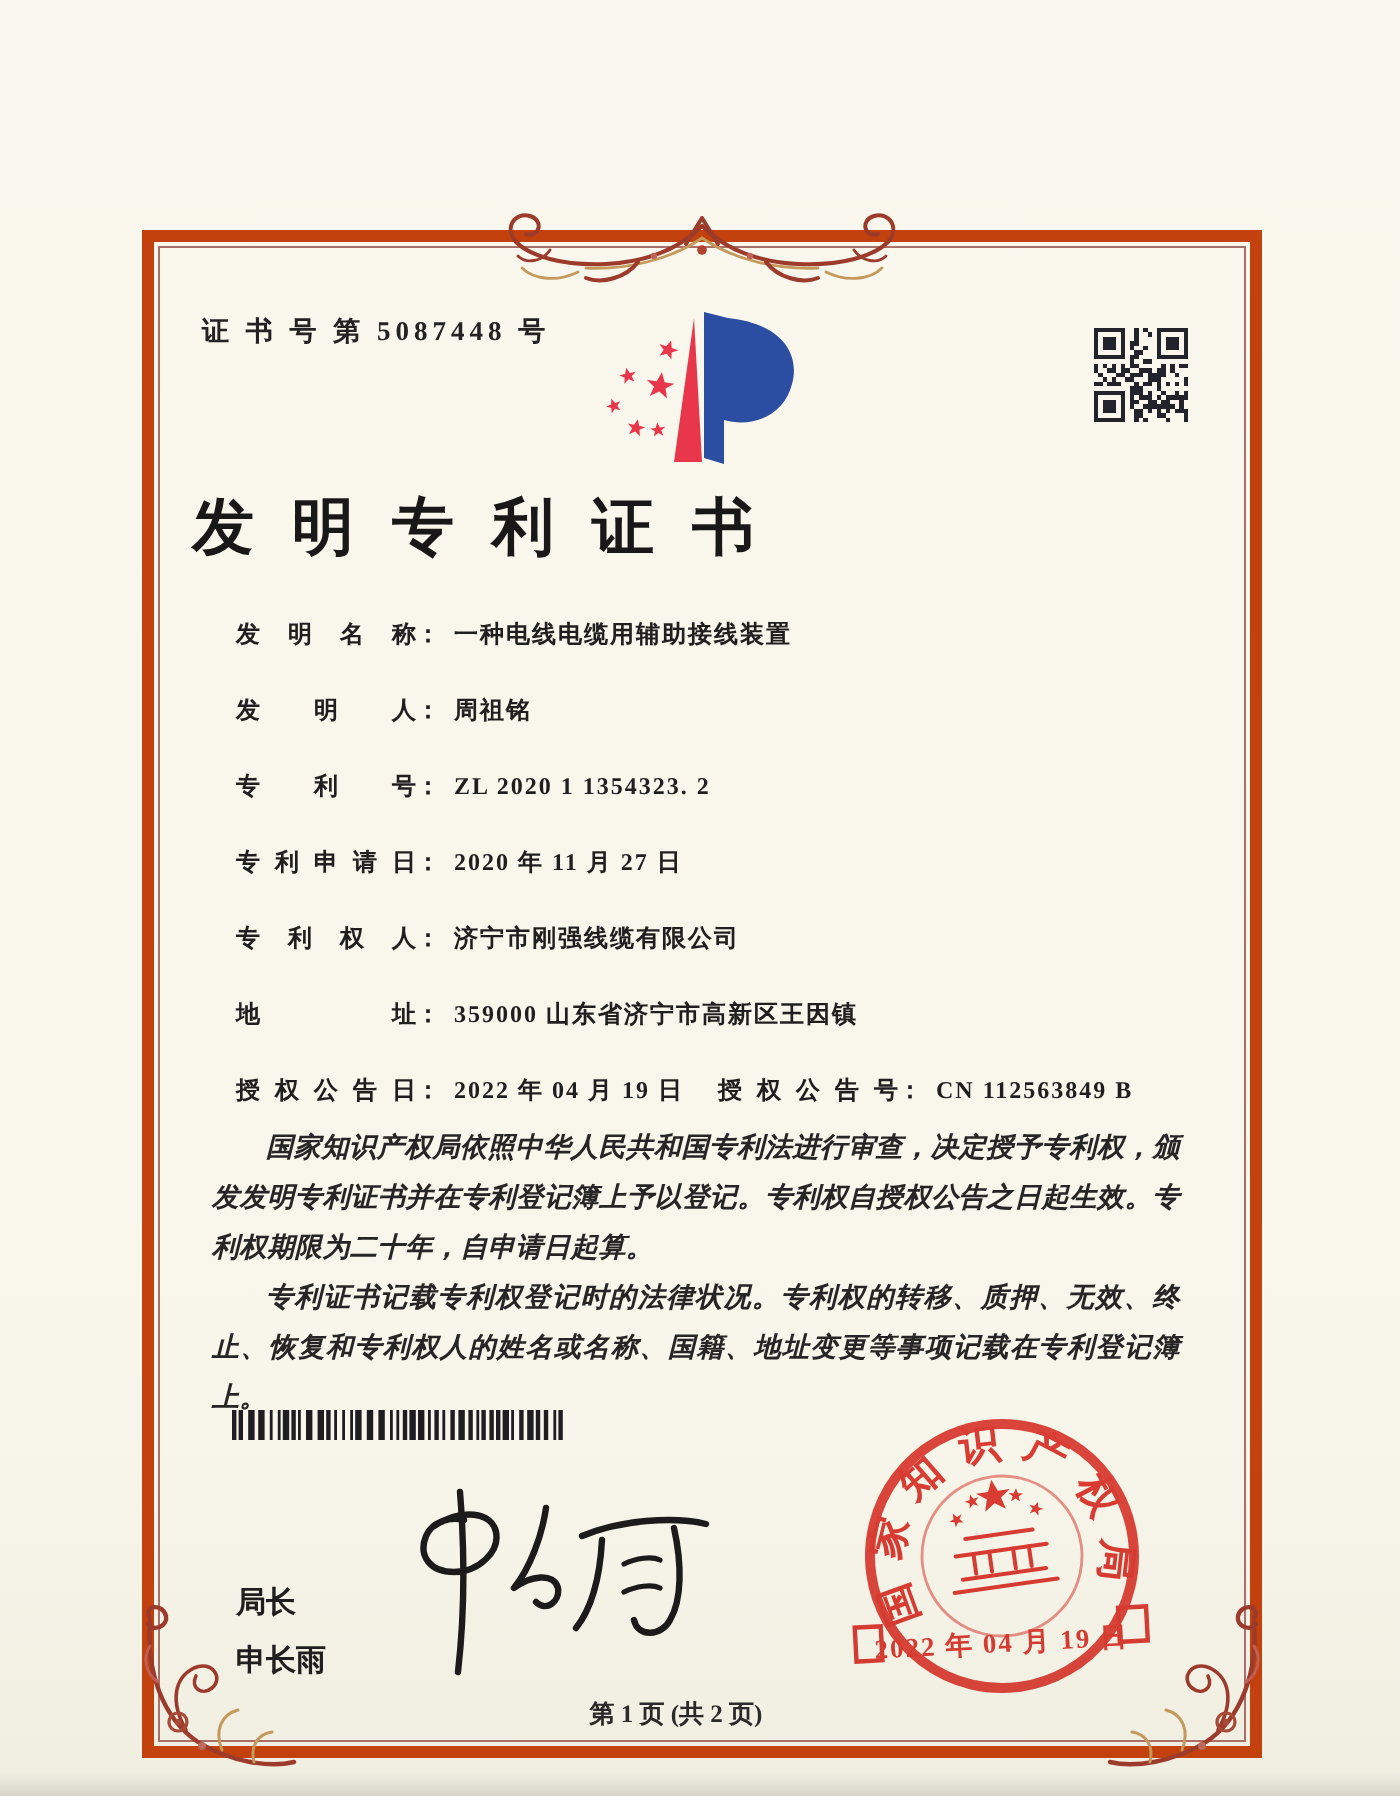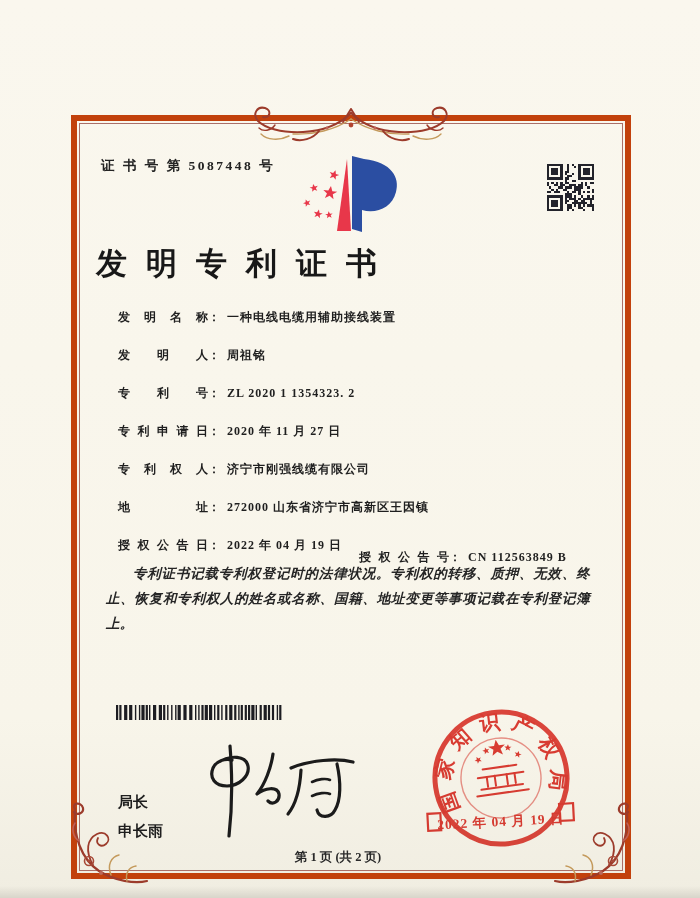--- a/index.html
+++ b/index.html
@@ -25,21 +25,21 @@
   .logo{position:absolute;left:217px;top:30px;width:120px;height:88px;}
   .title{position:absolute;left:0;right:0;top:122px;text-align:left;
     font-size:31px;font-weight:900;letter-spacing:19px;padding-left:19px;color:#181818;}
   
   .fields{position:absolute;left:41px;top:188px;width:478px;}
   .frow{position:relative;display:flex;align-items:baseline;height:24px;margin-bottom:14px;
     font-size:12px;font-weight:700;white-space:nowrap;}
   .flabel{display:inline-block;width:90px;text-align:justify;text-align-last:justify;}
   .fcolon{margin-right:7px;}
   .fvalue{letter-spacing:1px;}
-  .pair2{position:absolute;left:241px;top:12px;display:flex;align-items:baseline;justify-content:flex-end;}
+  .pair2{position:absolute;left:241px;top:0;display:flex;align-items:baseline;justify-content:flex-end;}
   
   .paras{position:absolute;left:29px;top:440px;width:484px;font-size:13.5px;line-height:25px;
     font-style:italic;font-weight:600;letter-spacing:.3px;color:#262626;text-align:justify;}
   .paras p{margin:0;text-indent:2em;}
   
   .barcode{position:absolute;left:39px;top:584px;width:172px;height:15px;}
   .signer{position:absolute;left:41px;top:634px;font-size:15px;font-weight:700;line-height:29px;margin-top:33px;}
   .signature{position:absolute;left:110px;top:618px;width:178px;height:102px;}
   .seal{position:absolute;left:344px;top:577px;width:160px;height:160px;opacity:.93;mix-blend-mode:multiply;}
   .footer{position:absolute;left:0;right:26px;top:728px;text-align:center;font-size:12.5px;font-weight:700;color:#2a2a2a;}
@@ -278,35 +278,36 @@
           <span class="fvalue">2020 年 11 月 27 日</span>
       </div>
       <div class="frow">
         <span class="flabel">专利权人</span>
           <span class="fcolon">：</span>
           <span class="fvalue">济宁市刚强线缆有限公司</span>
       </div>
       <div class="frow">
         <span class="flabel">地址</span>
           <span class="fcolon">：</span>
-          <span class="fvalue">272000 山东省济宁市高新区王因镇</span>
+          <span class="fvalue">359000 山东省济宁市高新区王因镇</span>
       </div>
       <div class="frow">
         <span class="flabel">授权公告日</span>
           <span class="fcolon">：</span>
           <span class="fvalue">2022 年 04 月 19 日</span>
         <span class="pair2">
           <span class="flabel">授权公告号</span>
             <span class="fcolon">：</span>
             <span class="fvalue">CN 112563849 B</span>
         </span>
       </div>
     </div>
 
     <div class="paras">
+      <p>国家知识产权局依照中华人民共和国专利法进行审查，决定授予专利权，颁发发明专利证书并在专利登记簿上予以登记。专利权自授权公告之日起生效。专利权期限为二十年，自申请日起算。</p>
       <p>专利证书记载专利权登记时的法律状况。专利权的转移、质押、无效、终止、恢复和专利权人的姓名或名称、国籍、地址变更等事项记载在专利登记簿上。</p>
     </div>
 
     <svg class="barcode" viewBox="0 0 172 15" preserveAspectRatio="none">
         <rect x="0" y="0" width="2.2" height="15" fill="#1d1d22"></rect>
         <rect x="3.3000000000000003" y="0" width="2.2" height="15" fill="#1d1d22"></rect>
         <rect x="8.100000000000001" y="0" width="3.2" height="15" fill="#1d1d22"></rect>
         <rect x="13.100000000000001" y="0" width="3.2" height="15" fill="#1d1d22"></rect>
         <rect x="18.900000000000002" y="0" width="1.4" height="15" fill="#1d1d22"></rect>
         <rect x="22.900000000000002" y="0" width="1.4" height="15" fill="#1d1d22"></rect>

